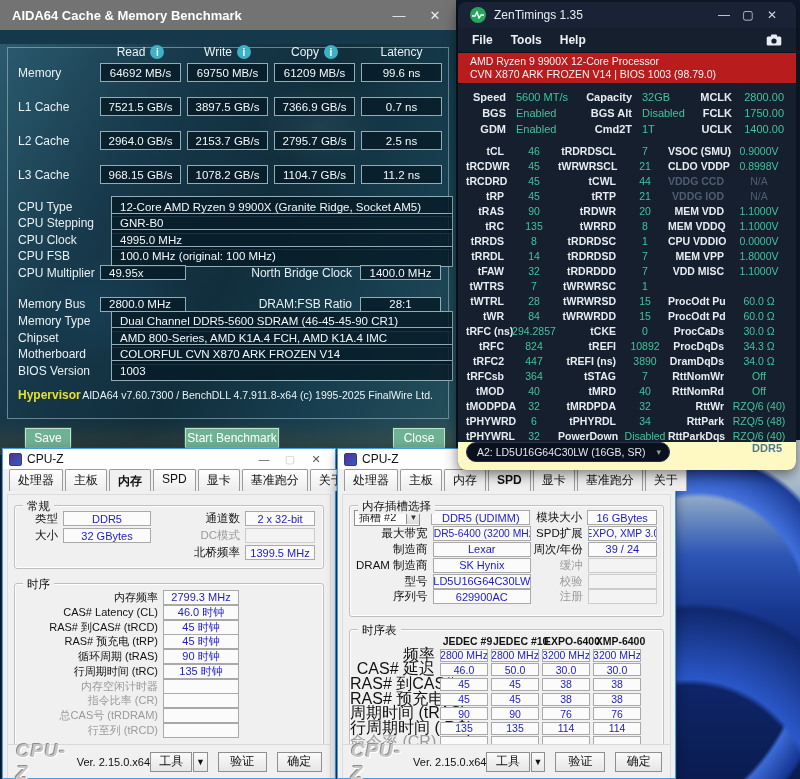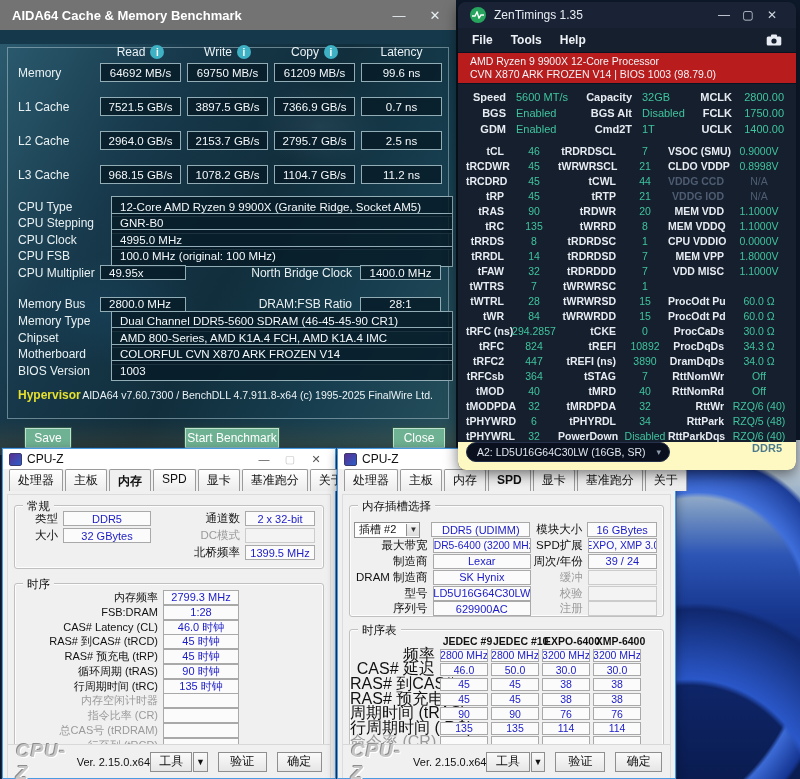--- a/index.html
+++ b/index.html
@@ -327,24 +327,20 @@
     </div>
     <div class="grp" style="height:182px; margin-top:14px;">
       <span class="grp-lb">时序</span>
       <div style="padding-top:6px;">
 
       <div class="tm-row">
           <span class="lb">内存频率</span>
           <span class="fld">2799.3 MHz</span>
         </div>
           <div class="tm-row">
-          <span class="lb">FSB:DRAM</span>
-          <span class="fld">1:28</span>
-        </div>
-          <div class="tm-row">
           <span class="lb">CAS# Latency (CL)</span>
           <span class="fld">46.0 时钟</span>
         </div>
           <div class="tm-row">
           <span class="lb">RAS# 到CAS# (tRCD)</span>
           <span class="fld">45 时钟</span>
         </div>
           <div class="tm-row">
           <span class="lb">RAS# 预充电 (tRP)</span>
           <span class="fld">45 时钟</span>
@@ -396,21 +392,21 @@
     <span class="tab">主板</span>
     <span class="tab">内存</span>
     <span class="tab active">SPD</span>
     <span class="tab">显卡</span>
     <span class="tab">基准跑分</span>
     <span class="tab">关于</span>
   </div>
   <div class="cz-panel">
     <div class="grp" style="height:112px;">
       <span class="grp-lb">内存插槽选择</span>
-      <div class="spd-row" style="margin-top:16px;">
+      <div class="spd-row" style="margin-top:4px;">
         <span class="combo">
           <span>插槽 #2</span>
           <span class="ca">▼</span>
         </span>
         <span class="lbL2"></span>
         <span class="fld fL">DDR5 (UDIMM)</span>
         <span class="lb lbR">模块大小</span>
         <span class="fld fR">16 GBytes</span>
       </div>
       <div class="spd-row">

